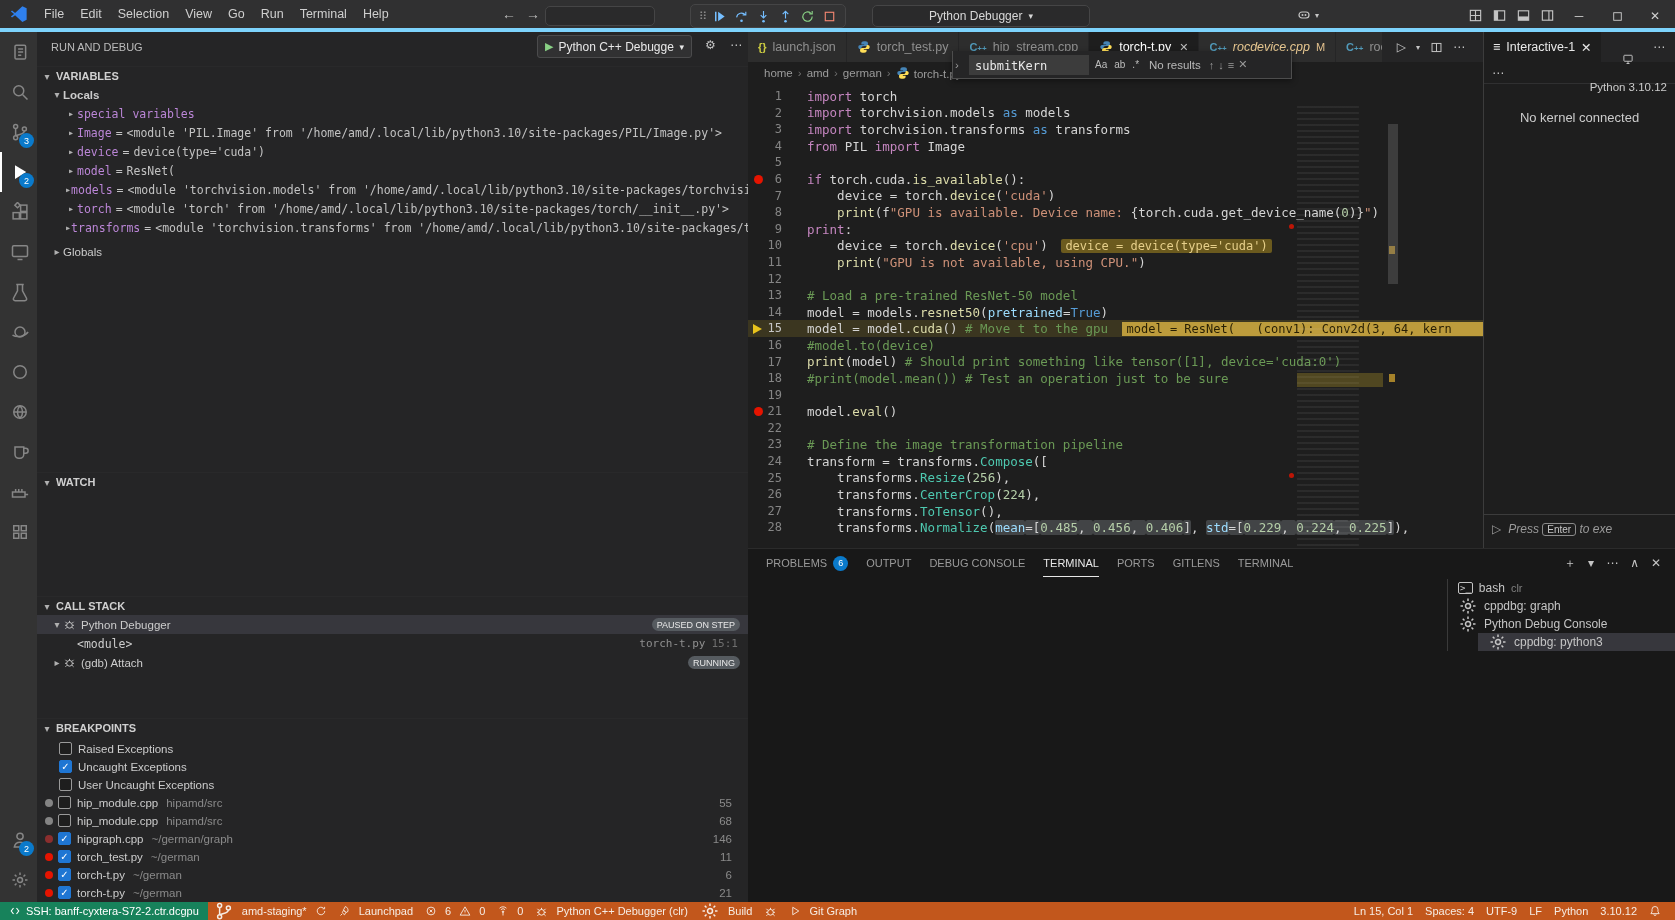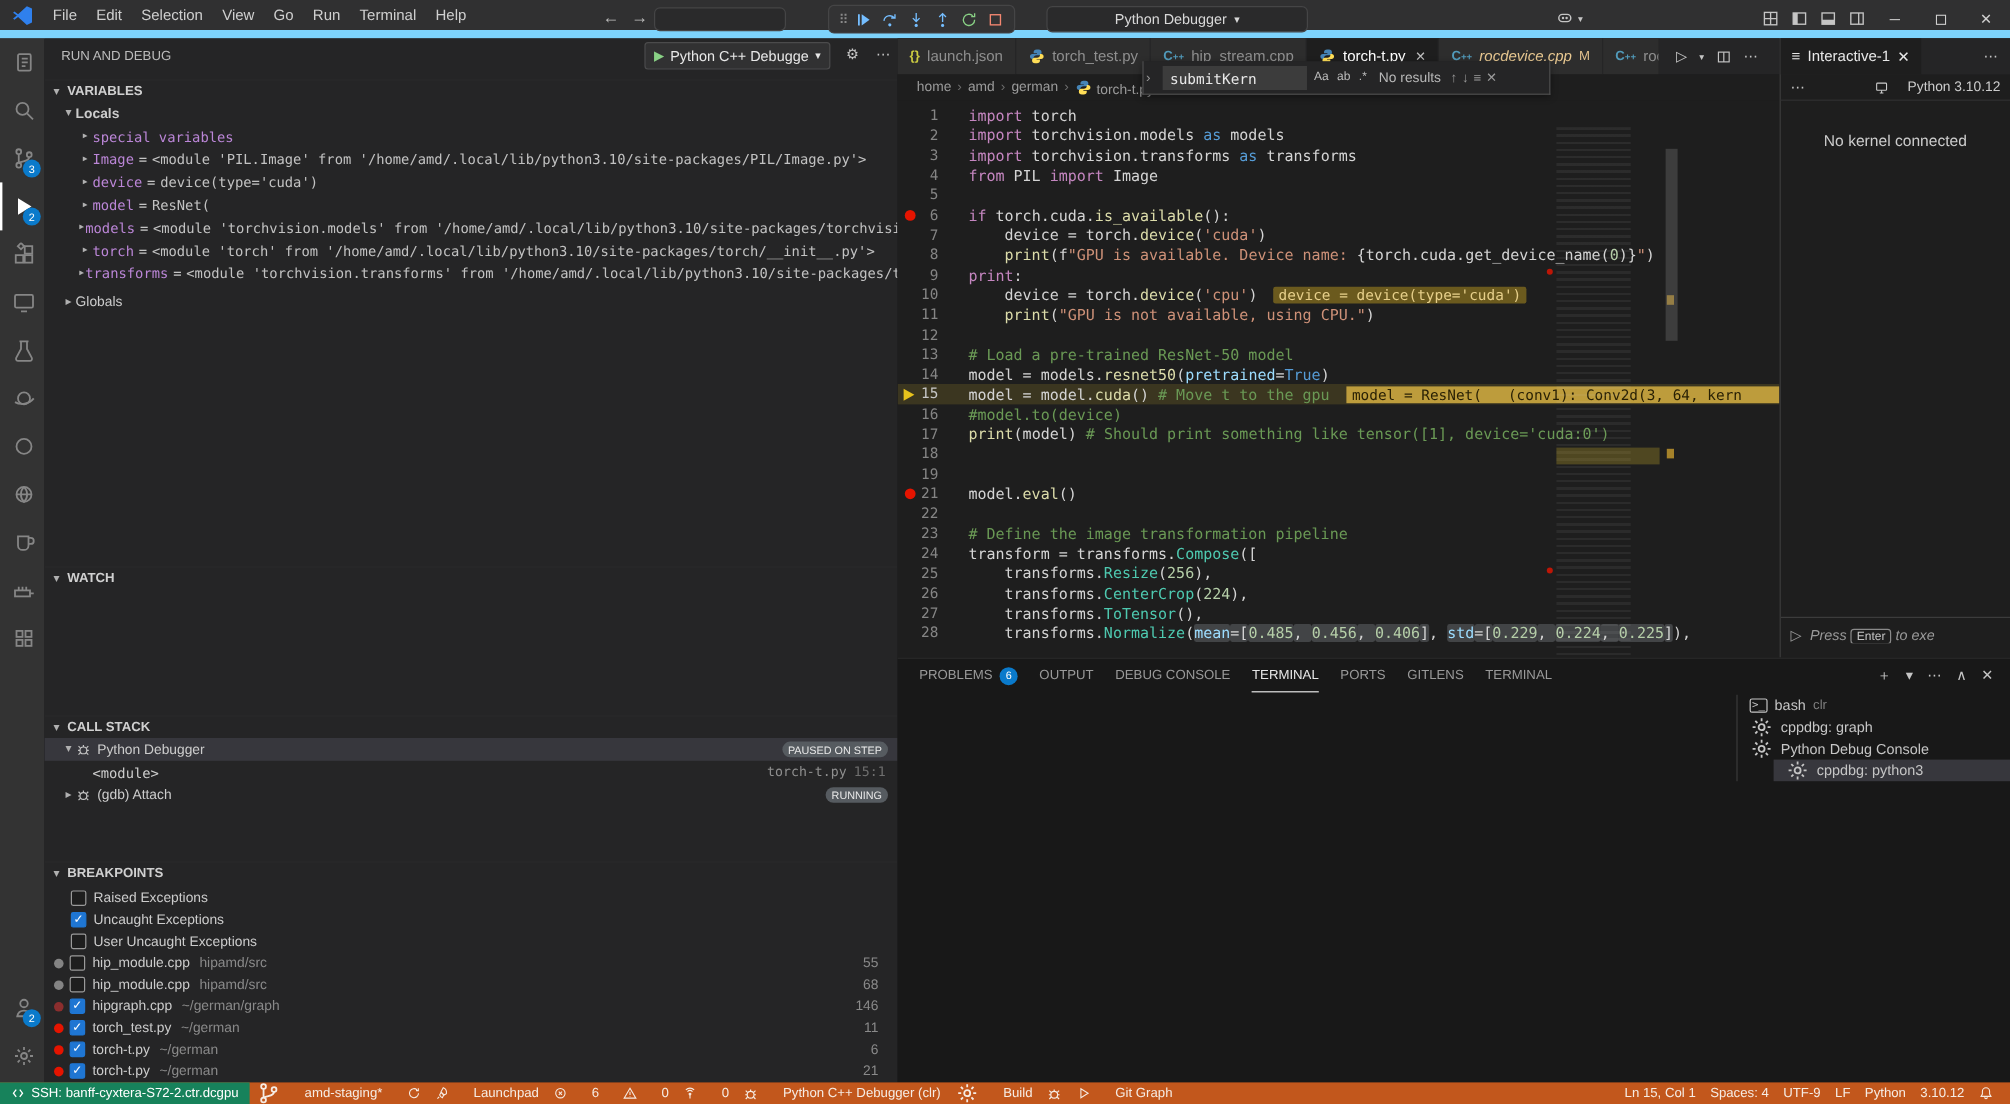--- a/index.html
+++ b/index.html
@@ -5,21 +5,21 @@
   * { margin:0; padding:0; box-sizing:border-box; }
   html,body { background:#111; }
   #app { position:relative; width:1675px; height:920px; background:#1e1e1e; overflow:hidden;
          font-family:"Liberation Sans","DejaVu Sans",sans-serif; color:#cccccc; font-size:12px;
          -webkit-font-smoothing:antialiased; }
   .mono { font-family:"DejaVu Sans Mono",monospace; }
   svg { display:block; }
 
   
   .titlebar { position:absolute; top:0; left:0; right:0; height:32px; background:#303031;
-              display:flex; align-items:center; border-bottom:7px solid #7dd3fc; }
+              display:flex; align-items:center; border-bottom:4px solid #7dd3fc; }
   .tb-logo { width:18px; height:18px; margin:0 8px 0 10px; }
   .menu-item { padding:0 8px; height:22px; line-height:22px; color:#cfcfcf; font-size:12.5px; border-radius:4px; cursor:default; }
   .tb-nav { position:absolute; left:502px; top:6px; display:flex; gap:10px; color:#bdbdbd; font-size:14px; }
   .tb-box1 { position:absolute; left:545px; top:6px; width:110px; height:20px; background:#2a2a2b;
              border:1px solid #454546; border-radius:5px; }
   .dbgbar { position:absolute; left:690px; top:4px; height:24px; display:flex; align-items:center; gap:7px;
             background:#333334; border:1px solid #454546; border-radius:5px; padding:0 8px; }
   .dbgbar .grip { color:#8a8a8a; font-size:11px; letter-spacing:-2px; }
   .tb-dropdown { position:absolute; left:872px; top:5px; width:218px; height:22px; background:#2a2a2b;
                  border:1px solid #454546; border-radius:5px; display:flex; align-items:center; justify-content:center;
@@ -123,21 +123,21 @@
   .mm-oru { position:absolute; right:-12px; width:6px; height:8px; background:#c79b2e; }
   .vscroll { position:absolute; left:640px; top:40px; width:10px; height:160px; background:rgba(121,121,121,.35); }
 
   
   .rpane { position:absolute; left:1483px; top:32px; width:192px; height:516px; background:#1e1e1e; border-left:1px solid #3c3c3c; }
   .rtabs { height:30px; background:#252526; display:flex; align-items:center; }
   .rtab { height:30px; display:flex; align-items:center; gap:6px; background:#1e1e1e; color:#e8e8e8;
           padding:0 9px; font-size:12.5px; }
   .rtabs .more { margin-left:auto; margin-right:10px; color:#c5c5c5; }
   .rtoolbar { height:22px; display:flex; align-items:center; padding:0 8px; border-bottom:1px solid #303031; color:#c5c5c5; }
-  .rkernel { margin-left:auto; display:flex; gap:16px; align-items:center; font-size:11.5px; color:#cccccc; }
+  .rkernel { margin-left:auto; display:flex; gap:16px; align-items:center; font-size:11.5px; color:#cccccc;flex-direction:column; }
   .rbody { text-align:center; padding-top:26px; font-size:13px; color:#cccccc; }
   .rfooter { position:absolute; left:0; right:0; bottom:6px; height:28px; border-top:1px solid #3c3c3c;
              display:flex; align-items:center; gap:7px; padding:0 8px; color:#9a9a9a; }
   .rfooter .prompt { font-style:italic; font-size:12px; white-space:nowrap; overflow:hidden; }
   .kbd { border:1px solid #8a8a8a; border-radius:3px; padding:0 4px; font-size:10px; font-style:normal; color:#c5c5c5; }
 
   
   .panel { position:absolute; left:748px; top:548px; right:0; bottom:18px; background:#181818; border-top:1px solid #2b2b2b; }
   .ptabs { height:28px; display:flex; align-items:center; gap:18px; padding-left:18px; font-size:11px; color:#9a9a9a; }
   .ptab { position:relative; height:28px; line-height:28px; display:flex; align-items:center; gap:6px; }
@@ -147,21 +147,21 @@
   .pactions { margin-left:auto; margin-right:14px; display:flex; gap:12px; color:#c5c5c5; font-size:12px; align-items:center; }
   .tlist { position:absolute; right:0; top:30px; width:228px; border-left:1px solid #3a3a3a; }
   .trow { height:18px; display:flex; align-items:center; gap:6px; padding-left:10px; font-size:12px; color:#c5c5c5; }
   .trow.sel { background:#37373d;margin-left:30px; }
   .trow .extra { color:#7f7f7f; font-size:11px; }
 
   
   .statusbar { position:absolute; left:0; right:0; bottom:0; height:18px; background:#c2571c; color:#f6ece4;
                display:flex; align-items:center; font-size:11px; }
   .sb-remote { height:18px; background:#17825b; display:flex; align-items:center; gap:5px; padding:0 9px; color:#fff; }
-  .st-item { display:flex; align-items:center; gap:20px; padding:0 6px; white-space:nowrap; }
+  .st-item { display:flex; align-items:center; gap:8px; padding:0 6px; white-space:nowrap; }
   .st-right { margin-left:auto; display:flex; align-items:center; margin-right:8px; }
   .icon { display:inline-flex; align-items:center; justify-content:center; }
   .jsonico { color:#cbcb41; font-weight:bold; font-size:11px; }
   .cppico { color:#519aba; font-weight:bold; font-size:11px; font-style:normal; }
   .cppico i { font-size:8px; font-style:normal; }
   .termico { font-family:"DejaVu Sans Mono",monospace; font-size:9px; border:1px solid #c5c5c5; border-radius:2px; padding:0 1px; }
 </style>
 </head>
 <body>
 
@@ -744,20 +744,21 @@
           <div class="line">
             <span class="gut">
               <span class="lnum">17</span>
             </span>
             <span class="ltext"><span class="f">print</span><span class="v">(model) </span><span class="c"># Should print something like tensor([1], device='cuda:0')</span></span>
           </div>
           <div class="line">
             <span class="gut">
               <span class="lnum">18</span>
             </span>
+            <span class="ltext"><span class="c">#print(model.mean()) # Test an operation just to be sure</span></span>
           </div>
           <div class="line">
             <span class="gut">
               <span class="lnum">19</span>
             </span>
             <span class="ltext"></span>
           </div>
           <div class="line">
             <span class="gut">
               <span class="bpdot"></span>

